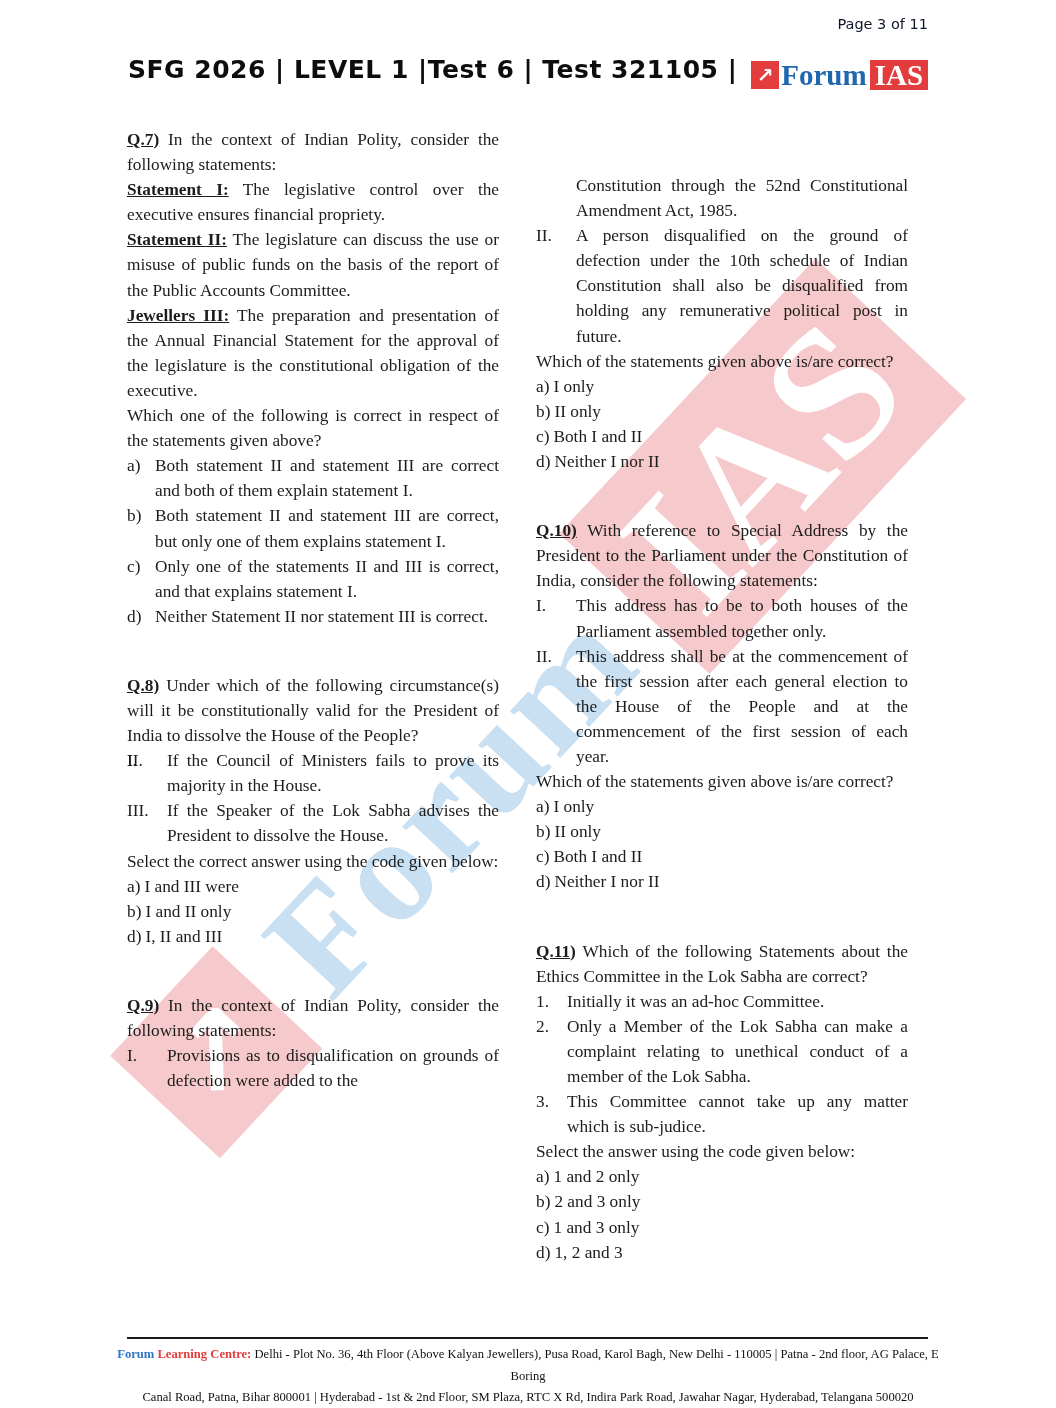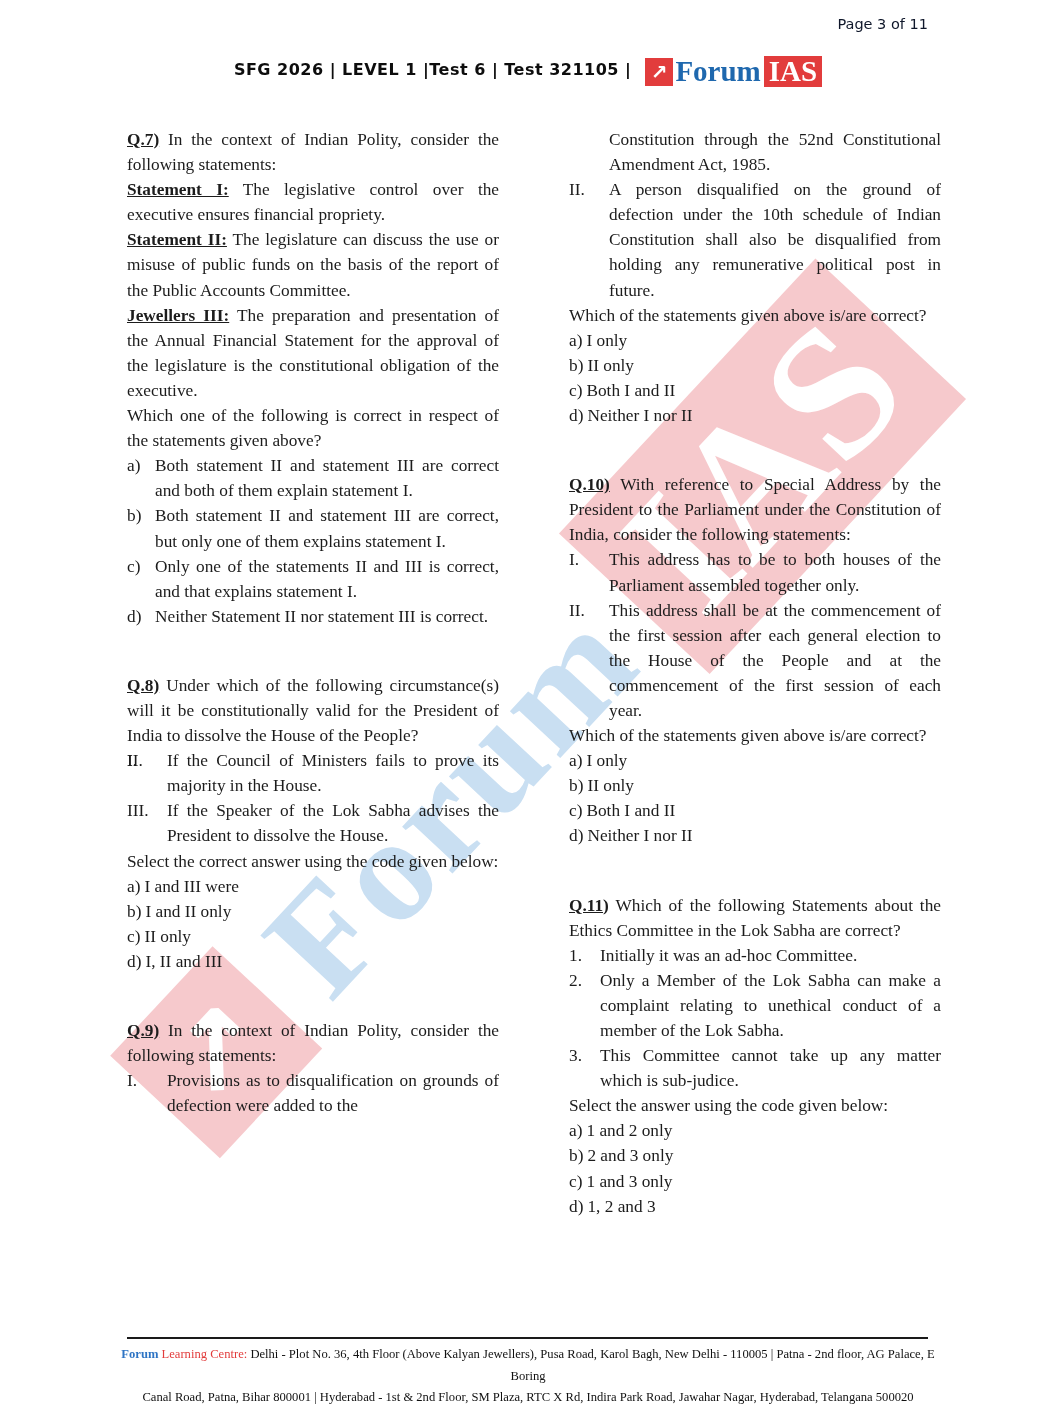--- a/index.html
+++ b/index.html
@@ -24,21 +24,21 @@
     position:absolute;top:16px;right:128px;
     font-family:"DejaVu Sans", sans-serif;
     font-size:14.5px;color:#0f172a;z-index:2;
   }
   .header{
     position:absolute;top:55px;left:0;width:100%;
     text-align:center;z-index:2;white-space:nowrap;
   }
   .header .title-text{
     font-family:"DejaVu Sans", sans-serif;
-    font-weight:700;font-size:16px;color:#0d0d0d;
+    font-weight:700;font-size:25px;color:#0d0d0d;
     letter-spacing:0.5px;
   }
   .logo{display:inline-flex;align-items:center;vertical-align:-4px;margin-left:10px;}
   .logo .arrowbox{
     width:28px;height:28px;background:var(--brand-red);
     color:#fff;font-family:"DejaVu Sans", sans-serif;font-weight:700;
     font-size:20px;line-height:28px;text-align:center;display:inline-block;
   }
   .logo .forum{
     font-family:"Liberation Serif", serif;font-weight:700;
@@ -69,21 +69,21 @@
     font-family:"Liberation Serif", serif;font-weight:700;
     font-size:185px;color:#fff;background:var(--wm-pink);
     padding:6px 34px;line-height:1.05;
   }
   
   .col{
     position:absolute;top:127px;width:372px;z-index:1;
     font-size:17.3px;line-height:25.1px;color:var(--ink);
   }
   .col-left{left:127px;}
-  .col-right{left:569px;}
+  .col-right{left:536px;margin-top:46px;}
   .blk{text-align:justify;}
   .blk .marker{white-space:pre;}
   .q .marker,.stmt .marker{font-weight:700;text-decoration:underline;}
   .opth{position:relative;padding-left:28px;}
   .opth .marker{position:absolute;left:0;top:0;}
   .li{position:relative;padding-left:40px;}
   .li .marker{position:absolute;left:0;top:0;}
   .lin{position:relative;padding-left:31px;}
   .lin .marker{position:absolute;left:0;top:0;}
   .cont{padding-left:40px;}
@@ -94,21 +94,21 @@
   .footer-rule{
     position:absolute;left:127px;width:801px;top:1337px;
     border-top:2px solid #1a1a1a;z-index:1;
   }
   .footer{
     position:absolute;left:112px;width:832px;top:1344px;
     text-align:center;font-size:12.6px;line-height:21.5px;
     color:#111;z-index:1;
   }
   .footer .brand-forum{color:var(--link-blue);font-weight:700;}
-  .footer .brand-centre{color:var(--brand-red);font-weight:400;text-align:center;}
+  .footer .brand-centre{color:var(--brand-red);font-weight:700;text-align:center;}
 </style>
 </head>
 <body>
 
 <div class="page-label">Page 3 of 11</div>
 
 <div class="header">
   <span class="title-text">SFG 2026  | LEVEL 1 |Test 6 | Test 321105 |</span>
   <span class="logo">
     <span class="arrowbox">↗</span>
@@ -134,21 +134,20 @@
     <p class="blk opth"><span class="marker">c)</span><span>Only one of the statements II and III is correct, and that explains statement I.</span></p>
     <p class="blk opth"><span class="marker">d)</span><span>Neither Statement II nor statement III is correct.</span></p>
     <p class="blk gap"></p>
     <p class="blk q"><span class="marker">Q.8)</span> <span>Under which of the following circumstance(s) will it be constitutionally valid for the President of India to dissolve the House of the People?</span></p>
     <p class="blk li"><span class="marker">I.</span></p>
     <p class="blk li"><span class="marker">II.</span><span>If the Council of Ministers fails to prove its majority in the House.</span></p>
     <p class="blk li"><span class="marker">III.</span><span>If the Speaker of the Lok Sabha advises the President to dissolve the House.</span></p>
     <p class="blk plain"><span>Select the correct answer using the code given below:</span></p>
     <p class="blk opt"><span class="marker">a)</span><span>I and III were</span></p>
     <p class="blk opt"><span class="marker">b)</span><span>I and II only</span></p>
-    <p class="blk opt"><span class="marker">c)</span><span>II only</span></p>
     <p class="blk opt"><span class="marker">d)</span><span>I, II and III</span></p>
     <p class="blk gap"></p>
     <p class="blk q"><span class="marker">Q.9)</span> <span>In the context of Indian Polity, consider the following statements:</span></p>
     <p class="blk li"><span class="marker">I.</span><span>Provisions as to disqualification on grounds of defection were added to the</span></p>
   </div>
 <div class="col col-right" id="col-right">
     <p class="blk cont"><span>Constitution through the 52nd Constitutional Amendment Act, 1985.</span></p>
     <p class="blk li"><span class="marker">II.</span><span>A person disqualified on the ground of defection under the 10th schedule of Indian Constitution shall also be disqualified from holding any remunerative political post in future.</span></p>
     <p class="blk plain"><span>Which of the statements given above is/are correct?</span></p>
     <p class="blk opt"><span class="marker">a)</span><span>I only</span></p>

